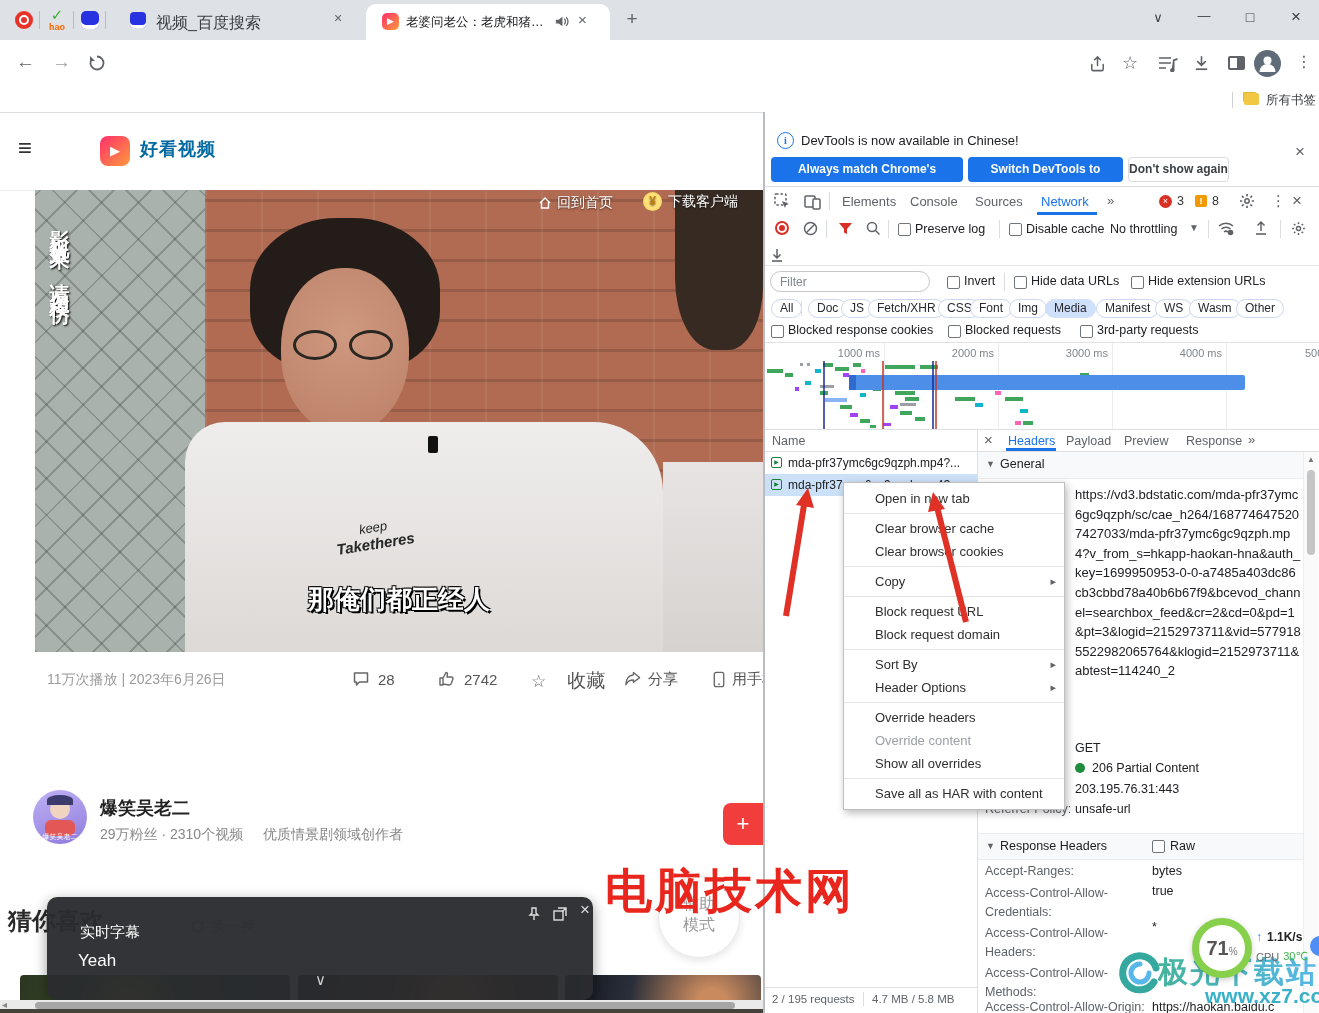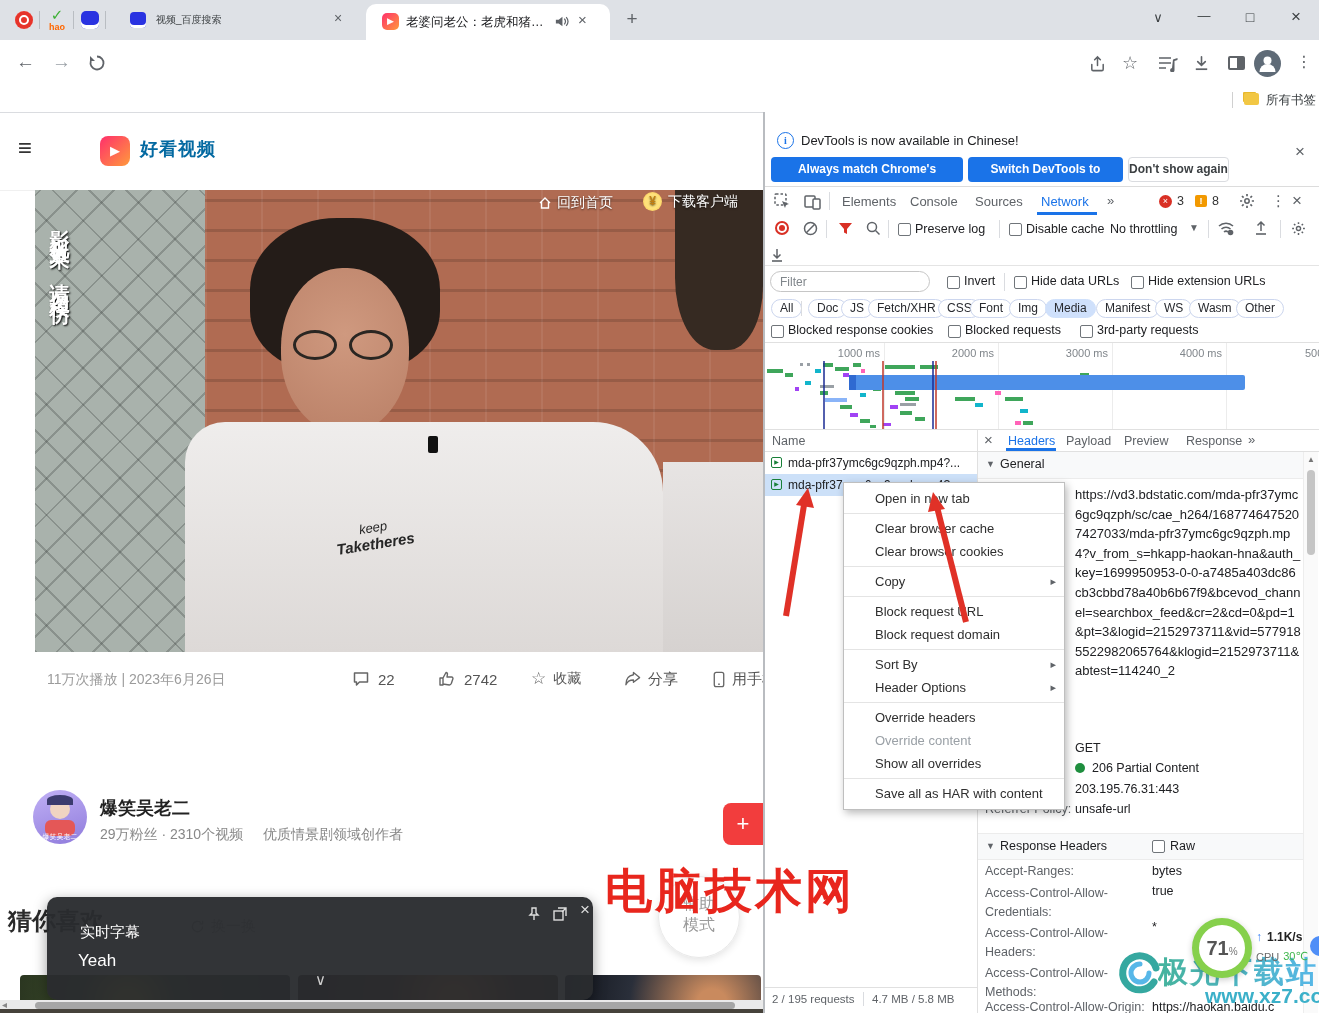--- a/index.html
+++ b/index.html
@@ -32,21 +32,21 @@
   <div class="abs" style="left:0;top:0;width:1319px;height:40px;background:#dee1e6"></div>
   <div class="abs" style="left:15px;top:11px;width:18px;height:18px;border-radius:50%;background:#e6332a;box-shadow:inset 0 0 0 4px #e6332a, inset 0 0 0 6px #fff"></div>
   <div class="abs" style="left:39px;top:11px;width:1px;height:18px;background:#b9bdc2"></div>
   <div class="abs" style="left:47px;top:10px;width:20px;height:20px;font-size:9px;color:#f60;font-weight:bold;text-align:center"><span style="color:#3cb034;font-size:15px;line-height:10px">✓</span><br>hao</div>
   <div class="abs" style="left:73px;top:11px;width:1px;height:18px;background:#b9bdc2"></div>
   <div class="abs" style="left:81px;top:11px;width:18px;height:18px;border-radius:5px;background:#2932e1;box-shadow:inset 0 -4px 0 #fff"></div>
   <div class="abs" style="left:105px;top:11px;width:1px;height:18px;background:#b9bdc2"></div>
 
   <div class="abs" style="left:112px;top:6px;width:248px;height:28px">
     <div class="abs" style="left:18px;top:6px;width:16px;height:16px;border-radius:4px;background:#2932e1;box-shadow:inset 0 -3px 0 #fff"></div>
-    <div class="abs ellip" style="left:44px;top:7px;width:160px;font-size:10px;color:#3c4043">视频_百度搜索</div>
+    <div class="abs ellip" style="left:44px;top:7px;width:160px;font-size:16px;color:#3c4043">视频_百度搜索</div>
     <div class="abs" style="left:222px;top:4px;font-size:14px;color:#5f6368">×</div>
   </div>
 
   <div class="abs" style="left:366px;top:4px;width:244px;height:36px;background:#fff;border-radius:10px 10px 0 0">
     <div class="abs" style="left:16px;top:9px;width:17px;height:17px;border-radius:5px;background:linear-gradient(135deg,#ff2f6c,#ff9a3c);color:#fff;font-size:9px;text-align:center;line-height:17px">▶</div>
     <div class="abs ellip" style="left:40px;top:10px;width:142px;font-size:12.5px;color:#202124">老婆问老公：老虎和猪关一</div>
     <span class="abs ico" style="left:188px;top:10px">
       <svg width="15" height="15" viewBox="0 0 16 16">
           <path d="M2 6h3l4-3v10l-4-3H2z" fill="#5f6368"></path>
           <path d="M11 5c1.5 1.8 1.5 4.2 0 6M13 3.4c2.3 2.7 2.3 6.5 0 9.2" stroke="#5f6368" stroke-width="1.3" fill="none"></path>
@@ -130,38 +130,39 @@
       <span style="margin-left:5px">回到首页</span>
     </div>
     <div class="row" style="position:absolute;left:608px;top:2px;color:#fff;font-size:14px;text-shadow:0 1px 2px rgba(0,0,0,.6)">
       <span style="width:19px;height:19px;border-radius:50%;background:radial-gradient(circle,#ffe27a 55%,#f5b63c);color:#c07f14;font-size:12px;font-weight:bold;text-align:center;line-height:19px">¥</span>
       <span style="margin-left:6px">下载客户端</span>
     </div>
     <div style="position:absolute;left:300px;top:330px;transform:rotate(-9deg);color:#262626;text-align:center;font-style:italic">
       <div style="font-size:13px">keep</div>
       <div style="font-size:15px;font-weight:bold">Taketheres</div>
     </div>
+    <div style="position:absolute;left:164px;top:392px;width:400px;text-align:center;color:#fff;font-size:26px;font-weight:bold;text-shadow:2px 2px 0 #000,-1px -1px 0 #000,1px -1px 0 #000,-1px 1px 0 #000">那俺们都正经人</div>
   </div>
 
   <div class="abs" style="left:47px;top:671px;font-size:14px;color:#9b9b9b">11万次播放 | 2023年6月26日</div>
   <div class="abs row" style="left:352px;top:670px">
     <svg width="18" height="18" viewBox="0 0 18 18">
         <path d="M2.5 3h13v9h-8l-3 3v-3h-2z" stroke="#666" stroke-width="1.5" fill="none" stroke-linejoin="round"></path>
       </svg>
-    <span style="margin-left:8px;font-size:15px;color:#555">22</span>
+    <span style="margin-left:8px;font-size:15px;color:#555">28</span>
   </div>
   <div class="abs row" style="left:438px;top:670px">
     <svg width="18" height="18" viewBox="0 0 18 18">
         <path d="M2 8h3v7H2zM5 14V8l3-5.5c1 .2 1.6 1 1.4 2.2L9 7h4.6c1 0 1.6.9 1.3 1.8l-1.5 4.5c-.3.8-1 1.7-2 1.7z" stroke="#666" stroke-width="1.4" fill="none" stroke-linejoin="round"></path>
       </svg>
     <span style="margin-left:8px;font-size:15px;color:#555">2742</span>
   </div>
   <div class="abs row" style="left:531px;top:668px">
     <span style="font-size:17px;color:#666">☆</span>
-    <span style="margin-left:7px;font-size:14px;color:#555">收藏</span>
+    <span style="margin-left:21px;font-size:19px;color:#555">收藏</span>
   </div>
   <div class="abs row" style="left:624px;top:670px">
     <svg width="17" height="17" viewBox="0 0 18 18">
         <path d="M10 4V1.5L16.5 7 10 12V9.5C5 9.5 3 12 2 14.5 2 9 5 4.8 10 4z" stroke="#666" stroke-width="1.4" fill="none" stroke-linejoin="round"></path>
       </svg>
     <span style="margin-left:7px;font-size:15px;color:#555">分享</span>
   </div>
   <div class="abs row ellip" style="left:712px;top:670px;width:51px;overflow:hidden">
     <svg width="14" height="17" viewBox="0 0 14 18" style="flex:0 0 auto">
         <rect x="2" y="1.5" width="10" height="15" rx="2" stroke="#666" stroke-width="1.4" fill="none"></rect>

